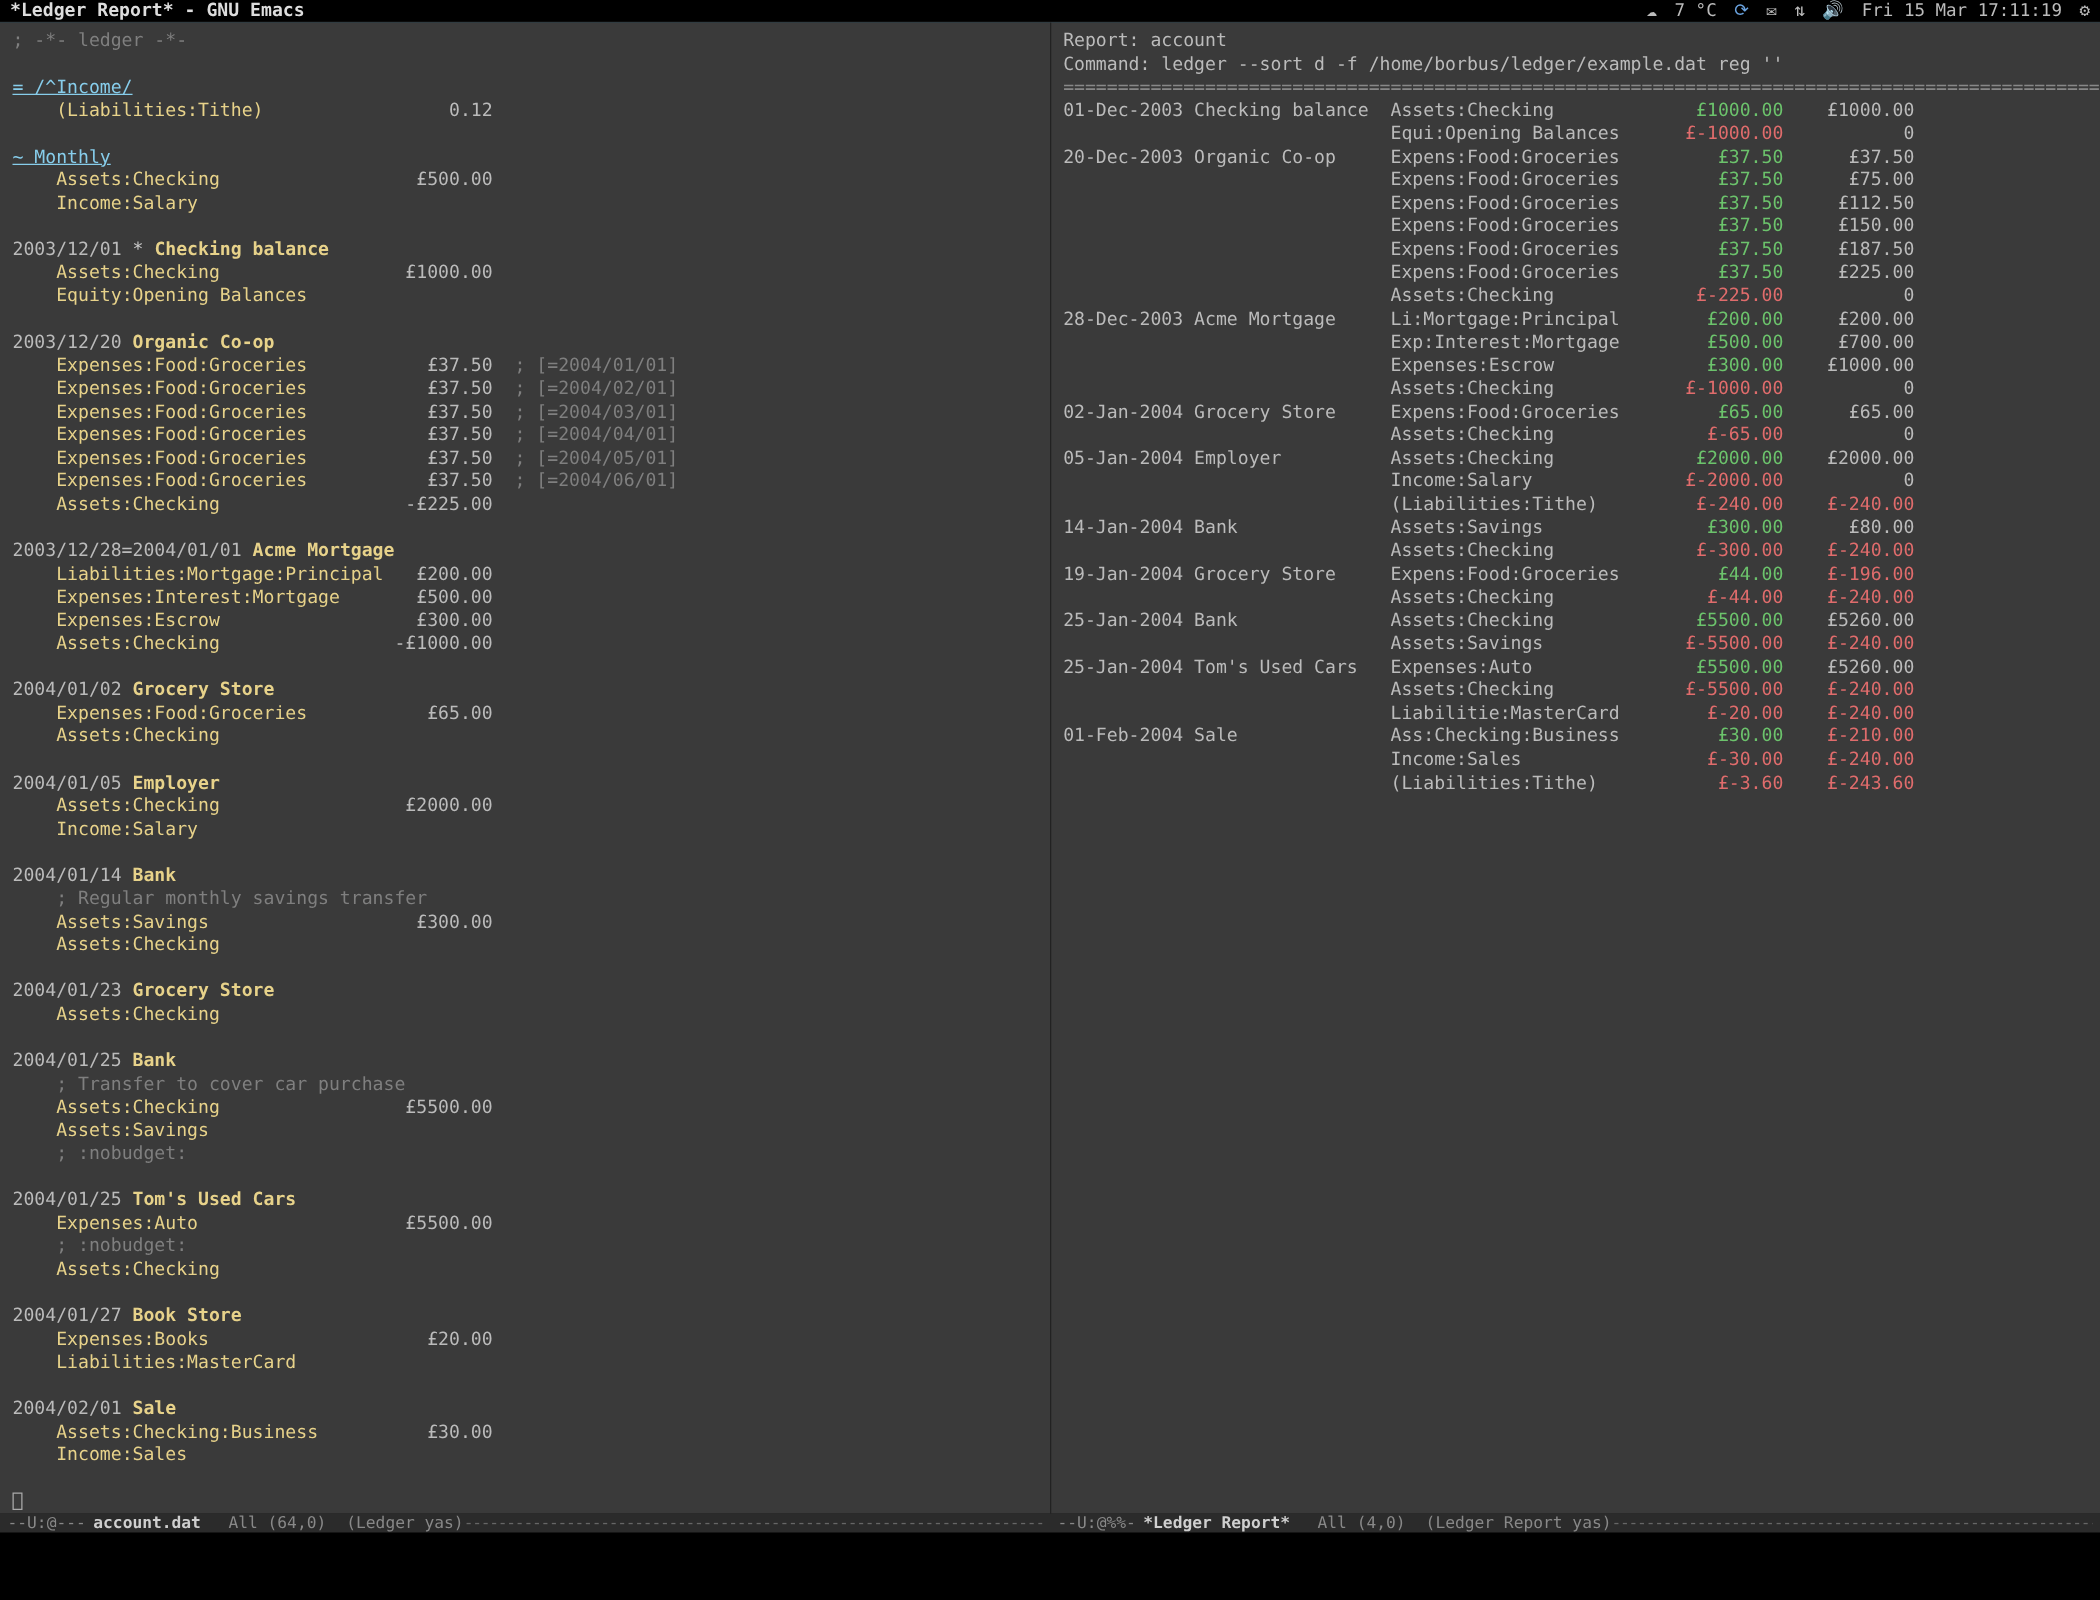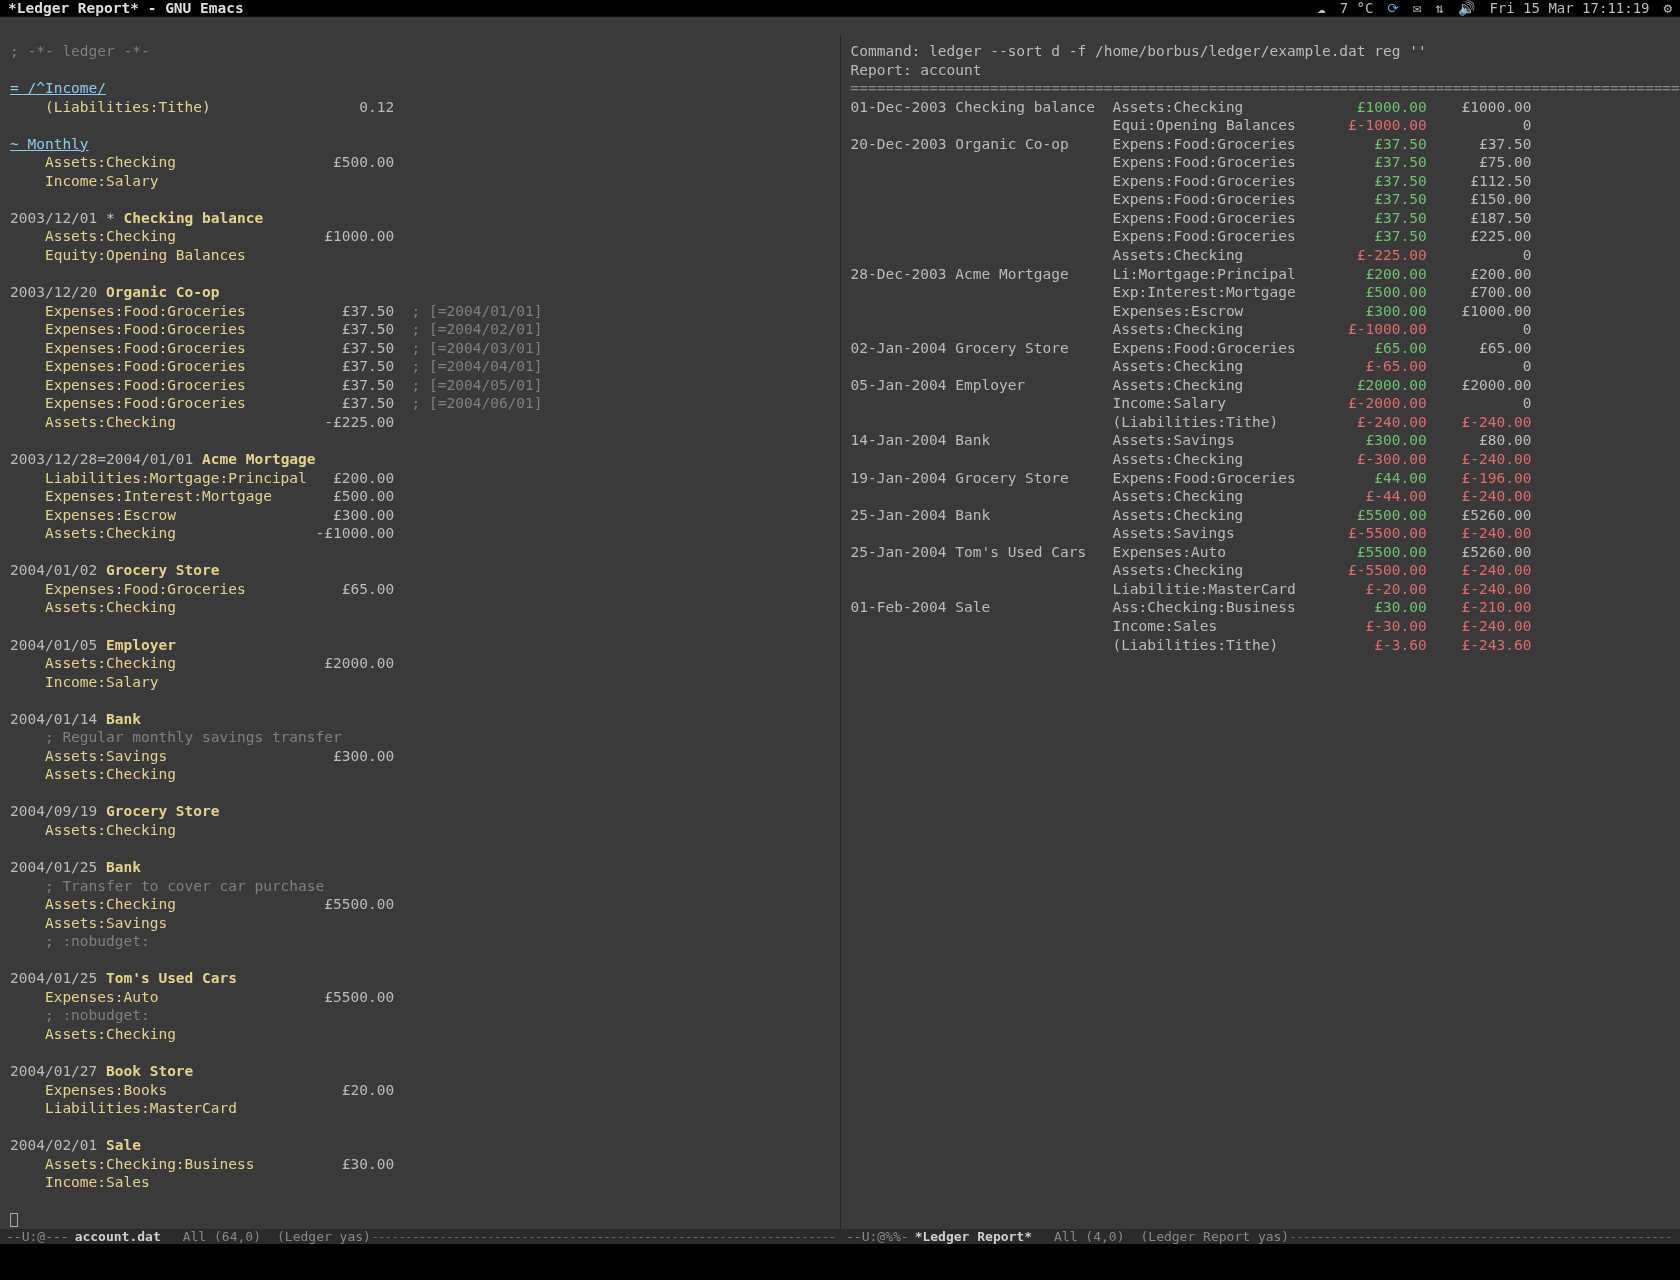--- a/index.html
+++ b/index.html
@@ -7,21 +7,21 @@
   .screen { width:1680px; height:1023px; display:flex; flex-direction:column; background:#7dd3fc; }
 
   
   .top-panel { height:27px; background:#000; color:#ccc; display:flex; align-items:center; padding:0 8px; border-bottom:1px solid #111; }
   .top-panel .title { font-weight:bold; color:#ddd; }
   .top-panel .spacer { flex:1; }
   .top-panel .tray { display:flex; align-items:center; gap:14px; font-size:14px; color:#bbb; }
 
   
   .main { flex:1; display:flex; background:#3a3a3a; color:#ccc; }
-  .pane { flex:1; overflow:hidden; padding:6px 10px 0 10px; position:relative;margin-top:19px; }
+  .pane { flex:1; overflow:hidden; padding:6px 10px 0 10px; position:relative; }
   .pane.left { border-right:1px solid #222; }
   .line { white-space:pre; line-height:1.28; }
 
   
   .c-comment { color:#7f7f7f; }
   .c-kw      { color:#87cdeb;text-decoration:underline; }          
   .c-date    { color:#bbb; }
   .c-payee   { color:#e7d28a; font-weight:bold; }
   .c-account { color:#e7d28a; }
   .c-amount  { color:#bbb; }
@@ -109,21 +109,21 @@
         <div class="line"> </div>
         <div class="line"><span class="c-date">2004/01/05 </span><span class="c-payee">Employer</span></div>
         <div class="line">    <span class="c-account">Assets:Checking               </span><span class="c-amount">  £2000.00</span></div>
         <div class="line">    <span class="c-account">Income:Salary                 </span><span class="c-amount">          </span></div>
         <div class="line"> </div>
         <div class="line"><span class="c-date">2004/01/14 </span><span class="c-payee">Bank</span></div>
         <div class="line">    <span class="c-comment">; Regular monthly savings transfer</span></div>
         <div class="line">    <span class="c-account">Assets:Savings                </span><span class="c-amount">   £300.00</span></div>
         <div class="line">    <span class="c-account">Assets:Checking               </span><span class="c-amount">          </span></div>
         <div class="line"> </div>
-        <div class="line"><span class="c-date">2004/09/19 </span><span class="c-payee">Grocery Store</span></div>
+        <div class="line"><span class="c-date">2004/01/23 </span><span class="c-payee">Grocery Store</span></div>
         <div class="line">    <span class="c-account">Assets:Checking               </span><span class="c-amount">          </span></div>
         <div class="line"> </div>
         <div class="line"><span class="c-date">2004/01/25 </span><span class="c-payee">Bank</span></div>
         <div class="line">    <span class="c-comment">; Transfer to cover car purchase</span></div>
         <div class="line">    <span class="c-account">Assets:Checking               </span><span class="c-amount">  £5500.00</span></div>
         <div class="line">    <span class="c-account">Assets:Savings                </span><span class="c-amount">          </span></div>
         <div class="line">    <span class="c-comment">; :nobudget:</span></div>
         <div class="line"> </div>
         <div class="line"><span class="c-date">2004/01/25 </span><span class="c-payee">Tom's Used Cars</span></div>
         <div class="line">    <span class="c-account">Expenses:Auto                 </span><span class="c-amount">  £5500.00</span></div>
@@ -135,22 +135,22 @@
         <div class="line">    <span class="c-account">Liabilities:MasterCard        </span><span class="c-amount">          </span></div>
         <div class="line"> </div>
         <div class="line"><span class="c-date">2004/02/01 </span><span class="c-payee">Sale</span></div>
         <div class="line">    <span class="c-account">Assets:Checking:Business      </span><span class="c-amount">    £30.00</span></div>
         <div class="line">    <span class="c-account">Income:Sales                  </span><span class="c-amount">          </span></div>
         <div class="line"> </div>
         <div class="line"><span class="cursor-box"></span></div>
       </div>
 
     <div class="pane right" id="right-pane">
+        <div class="rline"><span class="r-hdr">Report: account</span></div>
         <div class="rline"><span class="r-hdr">Command: ledger --sort d -f /home/borbus/ledger/example.dat reg ''</span></div>
-        <div class="rline"><span class="r-hdr">Report: account</span></div>
         <div class="rline"><span class="r-rule">====================================================================================================</span></div>
         <div class="rline"><span class="r-date">01-Dec-2003 </span><span class="r-payee">Checking balance  </span><span class="r-acct">Assets:Checking         </span><span class="r-pos">    £1000.00</span><span class="r-bal">    £1000.00</span></div>
         <div class="rline"><span class="r-date">            </span><span class="r-payee">                  </span><span class="r-acct">Equi:Opening Balances   </span><span class="r-neg">   £-1000.00</span><span class="r-bal">           0</span></div>
         <div class="rline"><span class="r-date">20-Dec-2003 </span><span class="r-payee">Organic Co-op     </span><span class="r-acct">Expens:Food:Groceries   </span><span class="r-pos">      £37.50</span><span class="r-bal">      £37.50</span></div>
         <div class="rline"><span class="r-date">            </span><span class="r-payee">                  </span><span class="r-acct">Expens:Food:Groceries   </span><span class="r-pos">      £37.50</span><span class="r-bal">      £75.00</span></div>
         <div class="rline"><span class="r-date">            </span><span class="r-payee">                  </span><span class="r-acct">Expens:Food:Groceries   </span><span class="r-pos">      £37.50</span><span class="r-bal">     £112.50</span></div>
         <div class="rline"><span class="r-date">            </span><span class="r-payee">                  </span><span class="r-acct">Expens:Food:Groceries   </span><span class="r-pos">      £37.50</span><span class="r-bal">     £150.00</span></div>
         <div class="rline"><span class="r-date">            </span><span class="r-payee">                  </span><span class="r-acct">Expens:Food:Groceries   </span><span class="r-pos">      £37.50</span><span class="r-bal">     £187.50</span></div>
         <div class="rline"><span class="r-date">            </span><span class="r-payee">                  </span><span class="r-acct">Expens:Food:Groceries   </span><span class="r-pos">      £37.50</span><span class="r-bal">     £225.00</span></div>
         <div class="rline"><span class="r-date">            </span><span class="r-payee">                  </span><span class="r-acct">Assets:Checking         </span><span class="r-neg">    £-225.00</span><span class="r-bal">           0</span></div>

